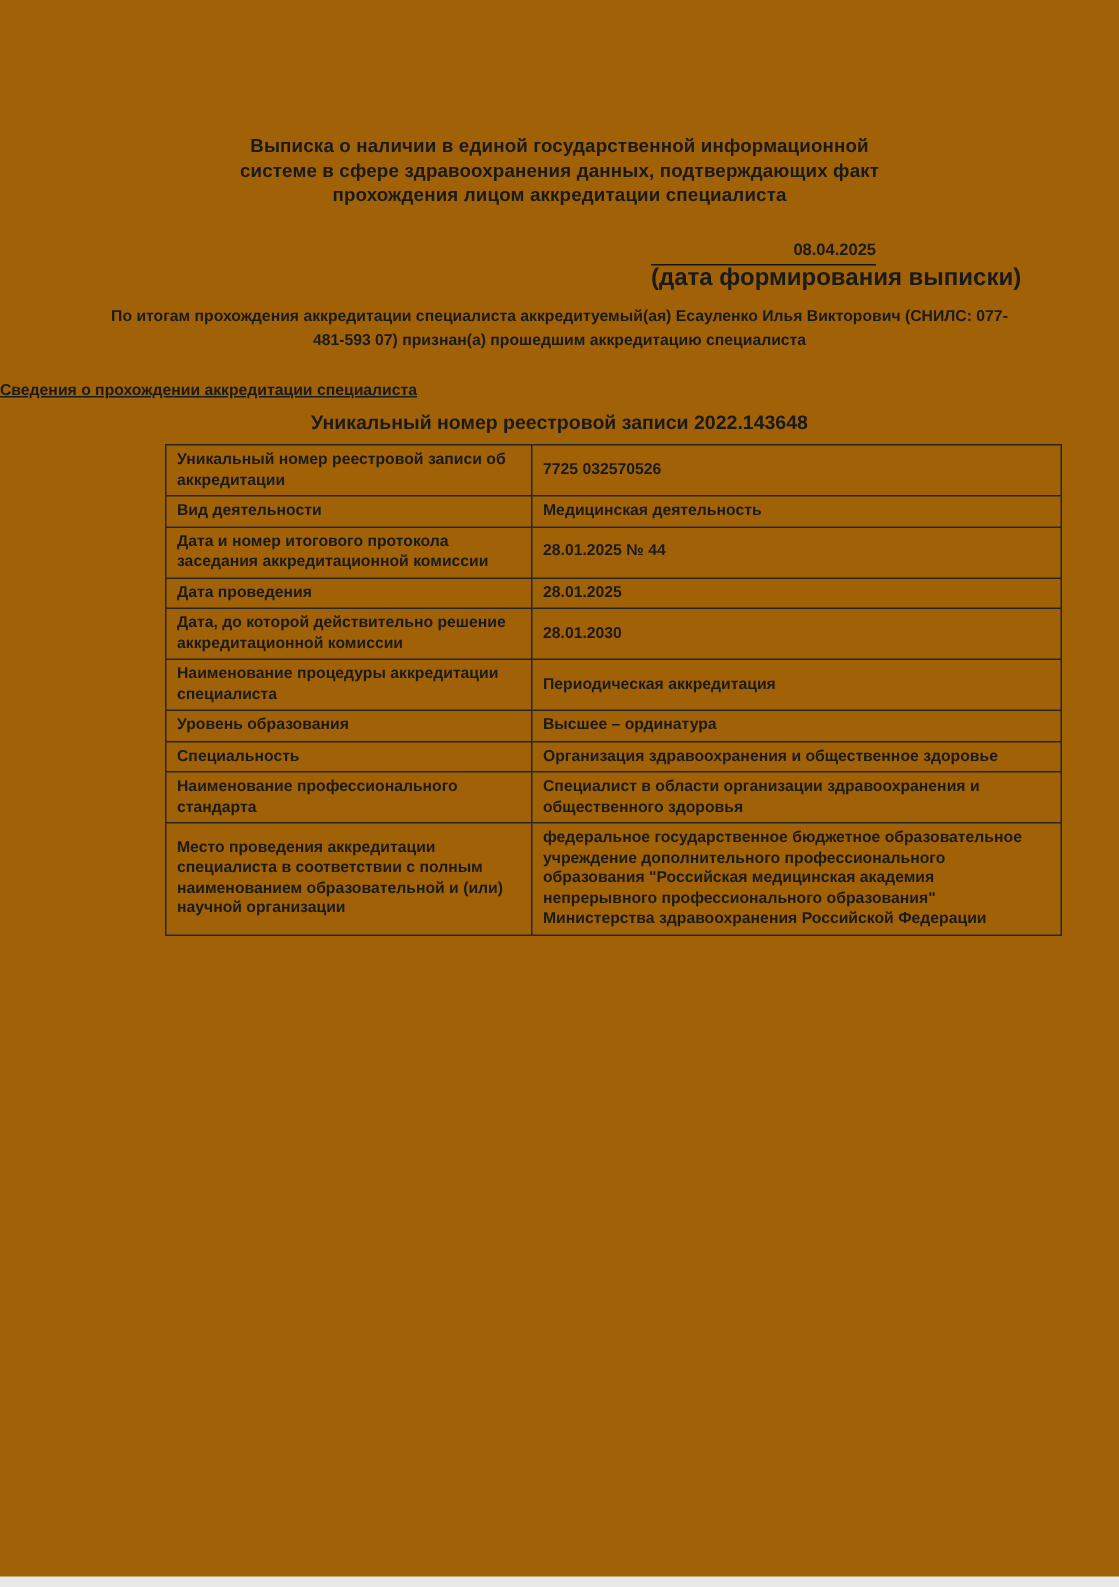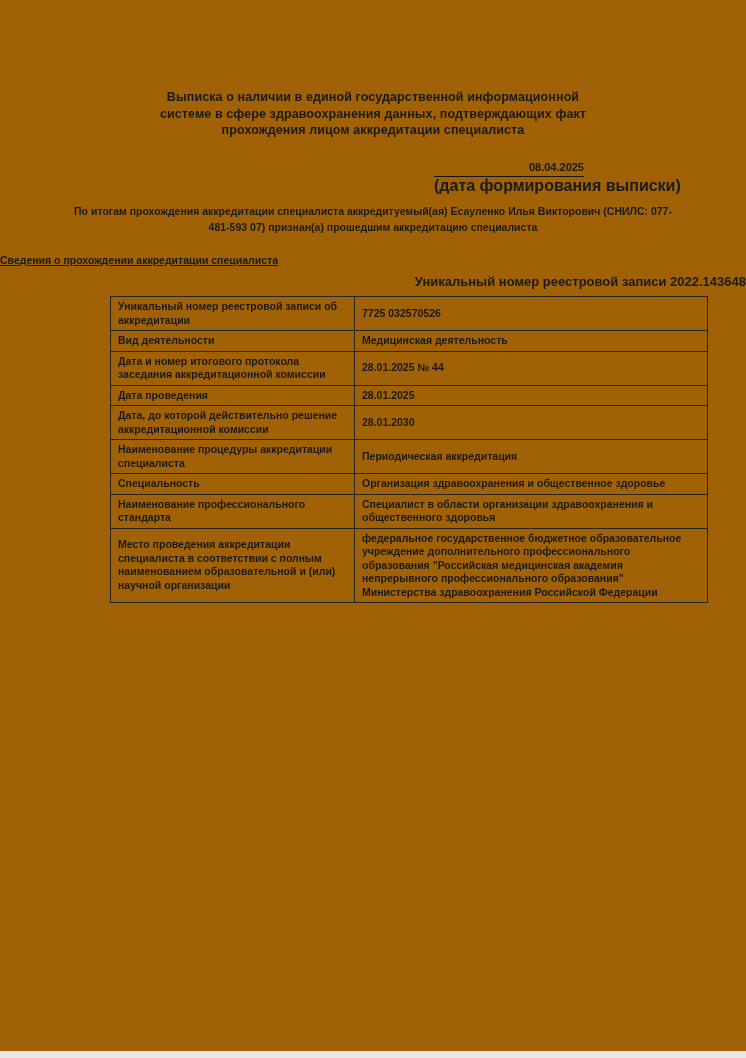--- a/index.html
+++ b/index.html
@@ -65,21 +65,21 @@
     width: 746px;
     text-align: left;
     font-size: 10.5px;
     text-decoration: underline;
   }
   .registry-heading {
     position: absolute;
     top: 274px;
     left: 0;
     width: 746px;
-    text-align: right;
+    text-align: center;
     font-size: 13px;
   }
   .acc-table {
     position: absolute;
     top: 296px;
     left: 90px;
     width: 565px;
     border-collapse: collapse;
     table-layout: fixed;
     margin-left: 20px;
@@ -149,20 +149,24 @@
     <tr>
       <td class="label-cell">Дата, до которой действительно решение аккредитационной комиссии</td>
       <td class="value-cell">28.01.2030</td>
     </tr>
 
     <tr>
       <td class="label-cell">Наименование процедуры аккредитации специалиста</td>
       <td class="value-cell">Периодическая аккредитация</td>
     </tr>
 
+    <tr>
+      <td class="label-cell">Уровень образования</td>
+      <td class="value-cell">Высшее – ординатура</td>
+    </tr>
 
     <tr>
       <td class="label-cell">Специальность</td>
       <td class="value-cell">Организация здравоохранения и общественное здоровье</td>
     </tr>
 
     <tr>
       <td class="label-cell">Наименование профессионального стандарта</td>
       <td class="value-cell">Специалист в области организации здравоохранения и общественного здоровья</td>
     </tr>

